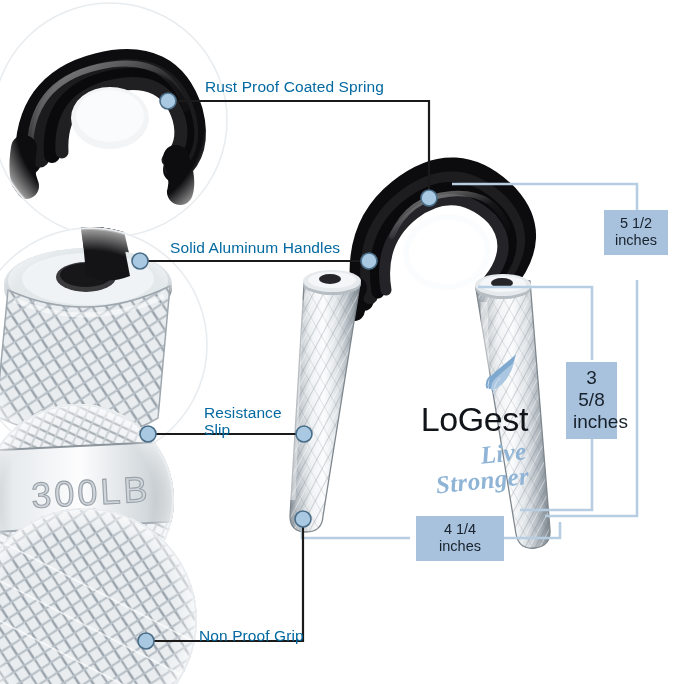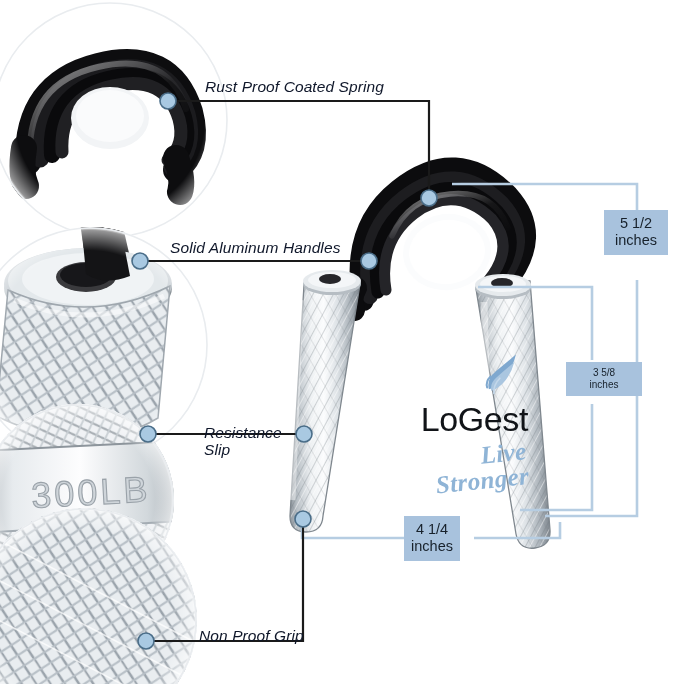--- a/index.html
+++ b/index.html
@@ -8,25 +8,24 @@
     width:679px; height:684px;
     font-family:"Liberation Sans", sans-serif;
     position:relative; overflow:hidden;
   }
   #stage { position:absolute; inset:0; width:679px; height:684px; }
   #stage svg.layer { position:absolute; left:0; top:0; width:679px; height:684px; overflow:visible; }
 
   .lbl {
     position:absolute;
     font-family:"Liberation Sans", sans-serif;
-    color:#0f172a;
+    color:#0369a1;
     white-space:pre;
     line-height:1.12;
     letter-spacing:.1px;
-    font-style:italic;
   }
   .lbl-callout { font-size:15.5px; }
 
   .dimbox {
     position:absolute;
     background:#a8c2dd;
     color:#17212b;
     font-size:14.5px;
     line-height:1.16;
     text-align:center;
@@ -280,34 +279,34 @@
       <circle cx="304" cy="434" r="8" fill="#a9c9e2" stroke="#4a6d88" stroke-width="1.6"></circle>
       <circle cx="146" cy="641" r="8" fill="#a9c9e2" stroke="#4a6d88" stroke-width="1.6"></circle>
       <circle cx="303" cy="519" r="8" fill="#a9c9e2" stroke="#4a6d88" stroke-width="1.6"></circle>
     </g>
   </svg>
 
   <div class="lbl lbl-callout" style="left:205px; top:78px;">Rust Proof Coated Spring</div>
 
   <div class="lbl lbl-callout" style="left:170px; top:239px;">Solid Aluminum Handles</div>
 
-  <div style="position:absolute; left:204px; top:424px;">
+  <div style="position:absolute; left:204px; top:404px;">
     <div class="lbl lbl-callout" style="position:static;">Resistance</div>
     <div class="lbl lbl-callout" style="position:static;">Slip</div>
   </div>
 
   <div class="lbl lbl-callout" style="left:199px; top:627px;">Non Proof Grip</div>
 
   <div class="dimbox" style="left:604px; top:210px; width:64px;">5 1/2
 inches</div>
 
-  <div class="dimbox" style="left:566px; top:362px; width:76px; font-size:10px;">3 5/8
+  <div class="dimbox" style="left:566px; top:362px; width:51px; font-size:19px;">3 5/8
 inches</div>
 
-  <div class="dimbox" style="left:404px; top:516px; width:56px;">4 1/4
+  <div class="dimbox" style="left:416px; top:516px; width:88px;">4 1/4
 inches</div>
 
   <div class="logo-wrap">
     <svg class="swoosh" viewBox="0 0 60 52">
       <path d="M14 44 q-3 -12 8 -21 q11 -9 24 -20 q-4 16 -12 27 q-8 11 -20 14 z" fill="#7fa8cf"></path>
       <path d="M17 46 q-2 -9 6 -16 q9 -8 21 -18 q-3 12 -10 21 q-7 9 -17 13 z" fill="#aac6e0"></path>
       <path d="M12 42 q-2 -7 4 -13" stroke="#7fa8cf" stroke-width="2.4" fill="none" stroke-linecap="round"></path>
       <path d="M20 49 q-1 -10 7 -18" stroke="#c3d7ea" stroke-width="2" fill="none" stroke-linecap="round"></path>
     </svg>
     <div class="logo-word">LoGest</div>

